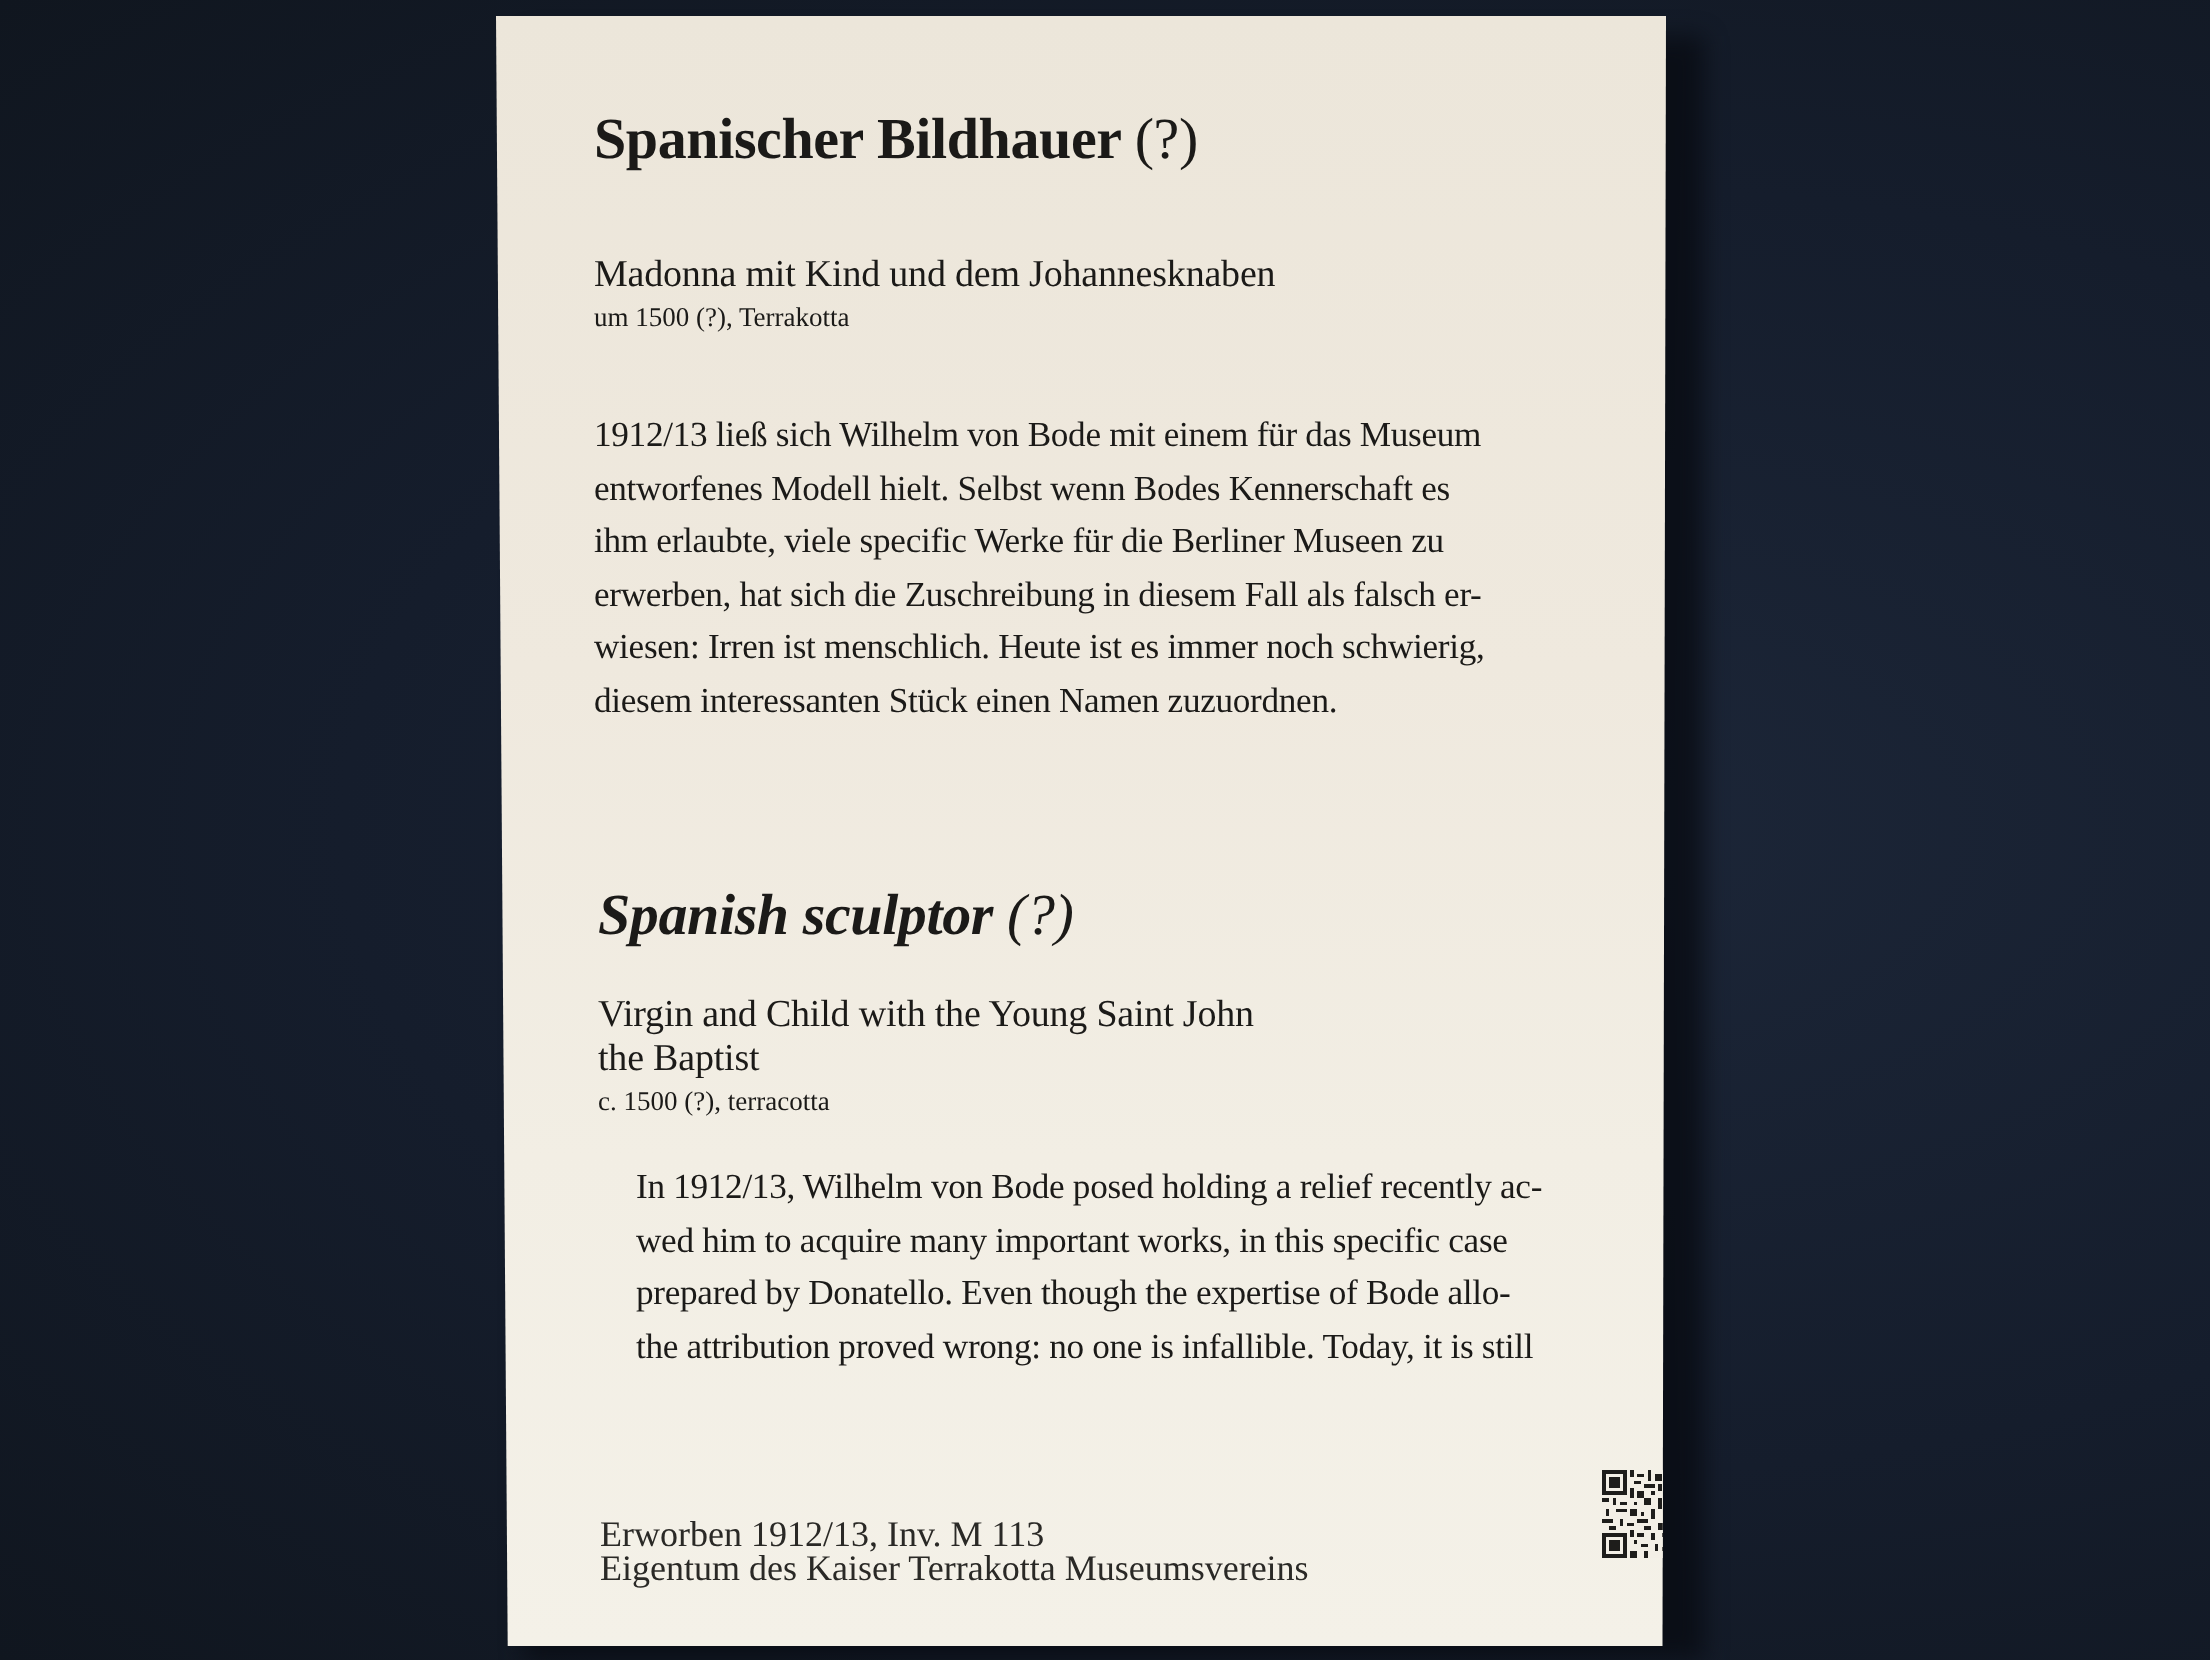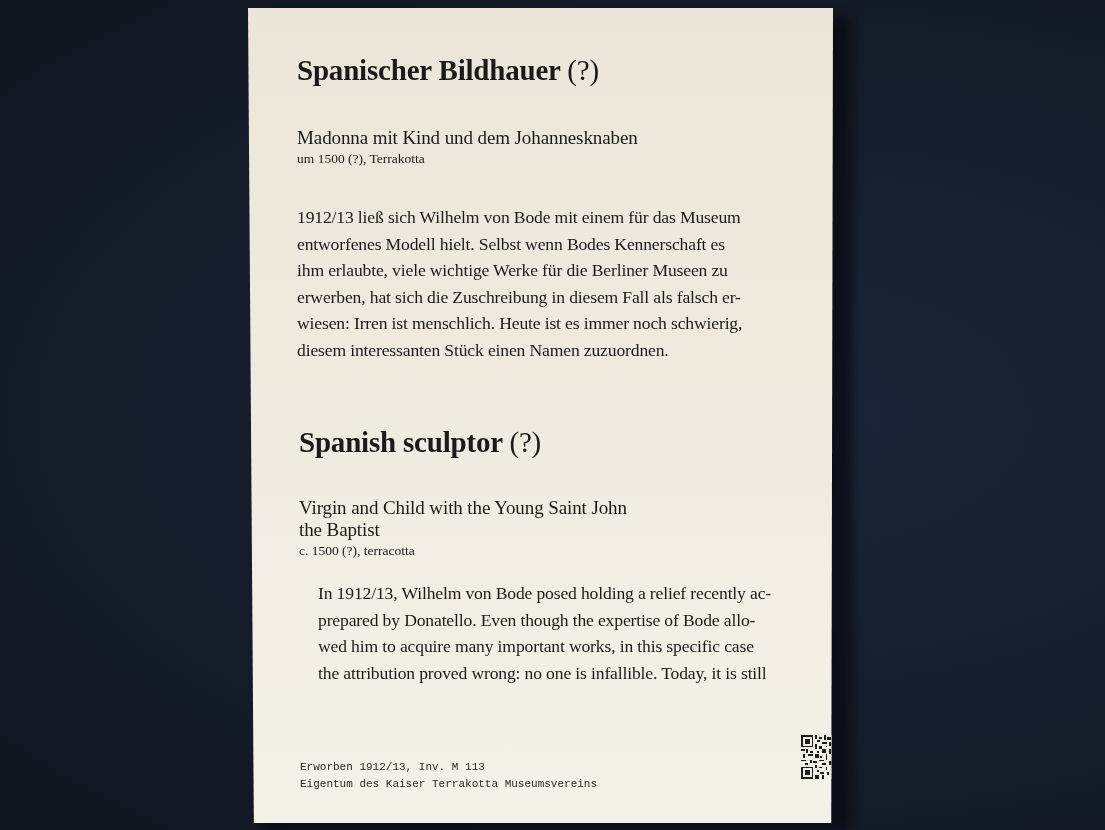--- a/index.html
+++ b/index.html
@@ -45,26 +45,27 @@
     position: absolute;
     top: 46px;
     left: 0;
     font-size: 29px;
     font-weight: bold;
     letter-spacing: -0.2px;
     white-space: nowrap;
   }
   .title-en {
     position: absolute;
-    top: 418px;
+    top: 434px;
     left: 2px;
     font-size: 29px;
     font-weight: bold;
     letter-spacing: -0.2px;
     white-space: nowrap;
+    font-style: italic;
   }
   .q {
     font-weight: normal;
   }
   .work-title {
     font-size: 19px;
     font-weight: normal;
     line-height: 22px;
     letter-spacing: -0.1px;
   }
@@ -104,22 +105,22 @@
     width: 520px;
   }
   .line {
     display: block;
     white-space: nowrap;
   }
   .credits {
     position: absolute;
     top: 751px;
     left: 3px;
-    font-family: Liberation Mono, monospace;
-    font-size: 11px;
+    font-family: Liberation Serif, serif;
+    font-size: 18px;
     line-height: 17px;
     color: #2a2926;
   }
   .qr {
     position: absolute;
     left: 504px;
     top: 727px;
     width: 44px;
     height: 44px;
   }
@@ -138,43 +139,43 @@
     </div>
 
     <div class="work-de">
       <div class="work-title">Madonna mit Kind und dem Johannesknaben</div>
       <div class="work-meta">um 1500 (?), Terrakotta</div>
     </div>
 
     <div class="body-text body-de">
       <span class="line">1912/13 ließ sich Wilhelm von Bode mit einem für das Museum</span>
       <span class="line">entworfenes Modell hielt. Selbst wenn Bodes Kennerschaft es</span>
-      <span class="line">ihm erlaubte, viele wichtige Werke für die Berliner Museen zu</span>
+      <span class="line">ihm erlaubte, viele specific Werke für die Berliner Museen zu</span>
       <span class="line">erwerben, hat sich die Zuschreibung in diesem Fall als falsch er-</span>
       <span class="line">wiesen: Irren ist menschlich. Heute ist es immer noch schwierig,</span>
       <span class="line">diesem interessanten Stück einen Namen zuzuordnen.</span>
     </div>
 
     <div class="title-en">
       <span>Spanish sculptor</span>
       <span class="q">(?)</span>
     </div>
 
     <div class="work-en">
       <div class="work-title">
         <span class="line">Virgin and Child with the Young Saint John</span>
         <span class="line">the Baptist</span>
       </div>
       <div class="work-meta">c. 1500 (?), terracotta</div>
     </div>
 
     <div class="body-text body-en">
       <span class="line">In 1912/13, Wilhelm von Bode posed holding a relief recently ac-</span>
+      <span class="line">wed him to acquire many important works, in this specific case</span>
       <span class="line">prepared by Donatello. Even though the expertise of Bode allo-</span>
-      <span class="line">wed him to acquire many important works, in this specific case</span>
       <span class="line">the attribution proved wrong: no one is infallible. Today, it is still</span>
     </div>
 
     <div class="credits">
       <div>Erworben 1912/13, Inv. M 113</div>
       <div>Eigentum des Kaiser Terrakotta Museumsvereins</div>
     </div>
 
     <div class="qr">
       <svg width="44" height="44" viewBox="0 0 25 25" shape-rendering="crispEdges">

